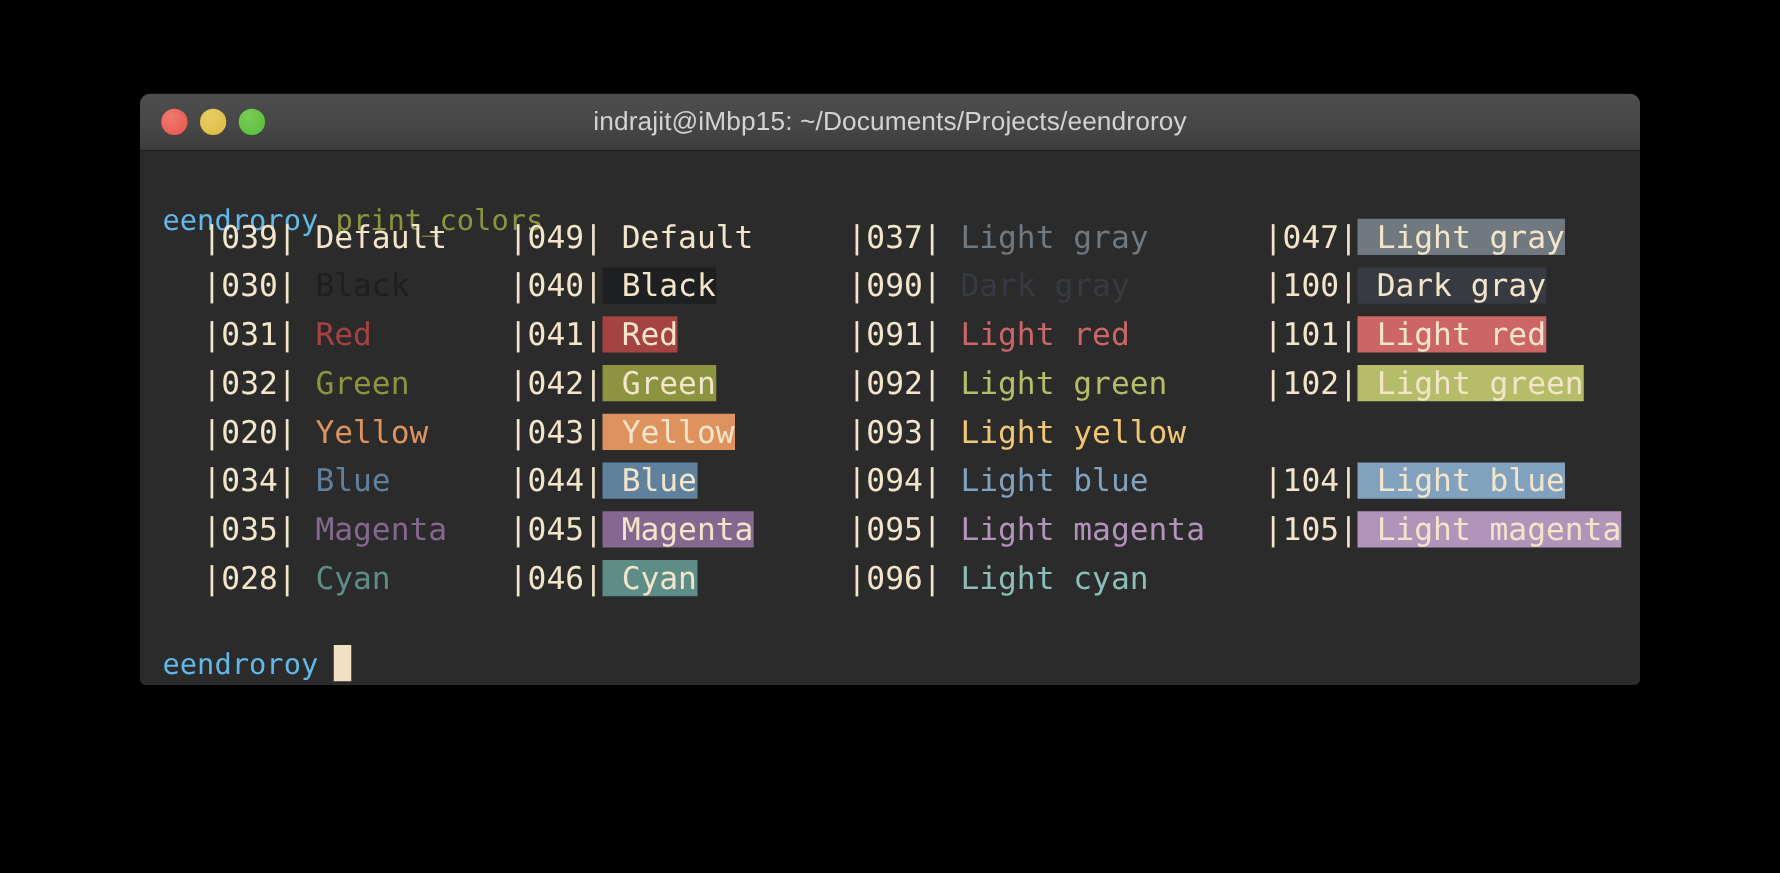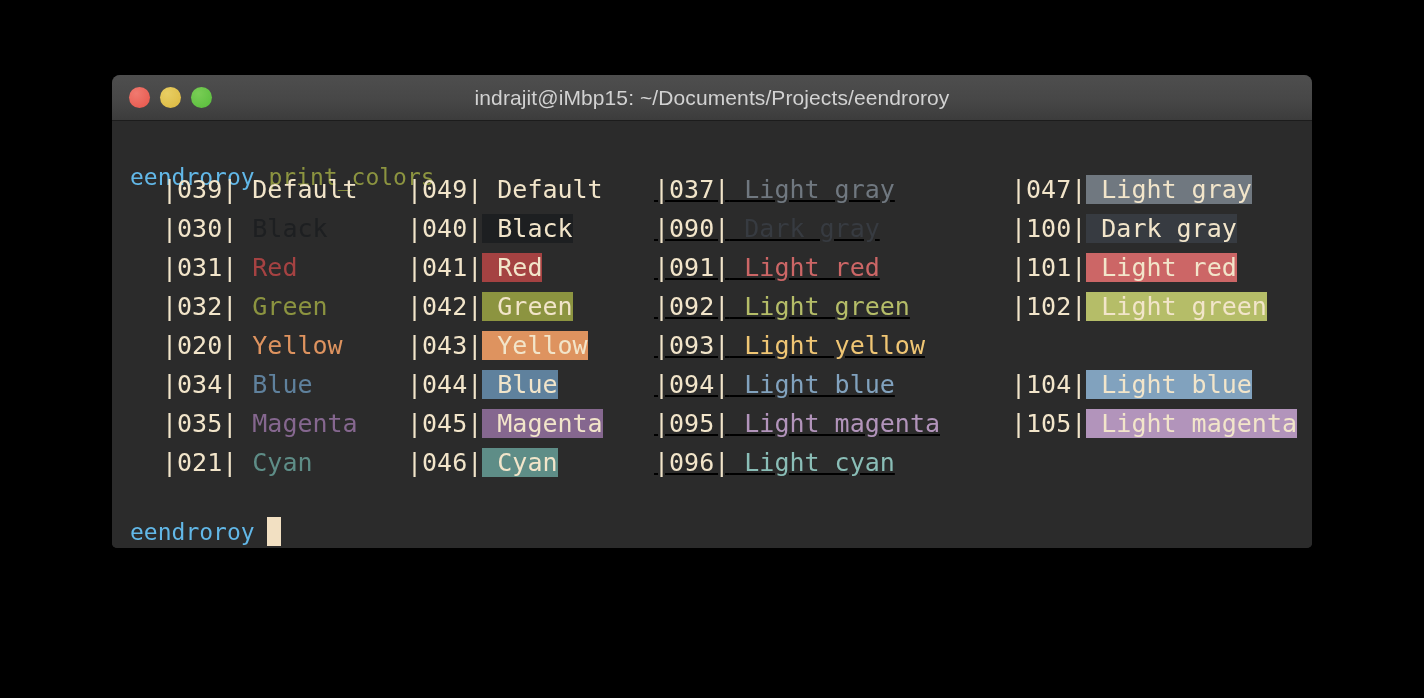--- a/index.html
+++ b/index.html
@@ -129,21 +129,21 @@
   .code {
     color: #f2e5ca;
   }
   .swatch {
     padding: 0;
   }
 
   
   .col1 { left: 18px; }
   .col2 { left: 263px; }
-  .col3 { left: 510px; text-decoration: underline; }
+  .col3 { left: 534px; }
   .col4 { left: 867px; }
 </style>
 </head>
 <body>
 
 <div id="screen">
 
   <div id="window">
 
     <div id="titlebar">
@@ -197,21 +197,21 @@
             <div class="cell col3"><span class="code">|094|</span><span class="swatch" style="color: rgb(129, 162, 190);"> Light blue</span></div>
             <div class="cell col4"><span class="code">|104|</span><span class="swatch" style="color: rgb(242, 229, 202); background-color: rgb(129, 162, 190);"> Light blue</span></div>
           </div>
           <div class="row">
             <div class="cell col1"><span class="code">|035|</span><span class="swatch" style="color: rgb(133, 103, 143);"> Magenta</span></div>
             <div class="cell col2"><span class="code">|045|</span><span class="swatch" style="color: rgb(242, 229, 202); background-color: rgb(133, 103, 143);"> Magenta</span></div>
             <div class="cell col3"><span class="code">|095|</span><span class="swatch" style="color: rgb(178, 148, 187);"> Light magenta</span></div>
             <div class="cell col4"><span class="code">|105|</span><span class="swatch" style="color: rgb(242, 229, 202); background-color: rgb(178, 148, 187);"> Light magenta</span></div>
           </div>
           <div class="row">
-            <div class="cell col1"><span class="code">|021|</span><span class="swatch" style="color: rgb(94, 141, 135);"> Cyan</span></div>
+            <div class="cell col1"><span class="code">|028|</span><span class="swatch" style="color: rgb(94, 141, 135);"> Cyan</span></div>
             <div class="cell col2"><span class="code">|046|</span><span class="swatch" style="color: rgb(242, 229, 202); background-color: rgb(94, 141, 135);"> Cyan</span></div>
             <div class="cell col3"><span class="code">|096|</span><span class="swatch" style="color: rgb(138, 190, 183);"> Light cyan</span></div>
           </div>
         </div>
 
       <div class="line" style="margin-top:2px;">
         <span class="promptline"><span class="prompt-user">eendroroy</span><span class="cursor"></span></span>
       </div>
 
     </div>

